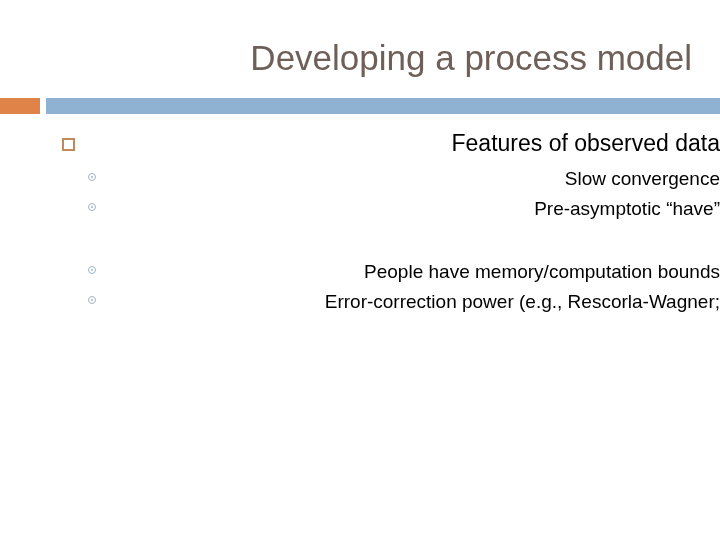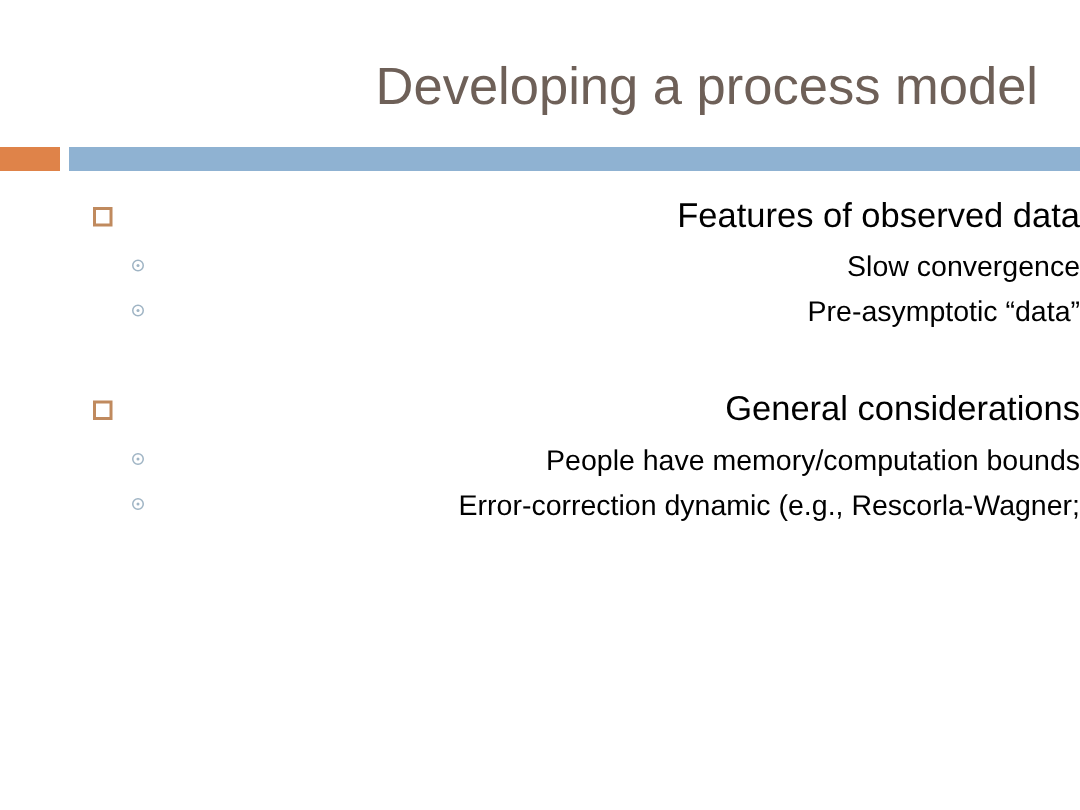--- a/index.html
+++ b/index.html
@@ -141,36 +141,32 @@
         <span class="bullet-sq"></span>
         <span>Features of observed data</span>
       </div>
       <div class="l2-list">
         <div class="l2">
           <span class="bullet-ring"></span>
           <span>Slow convergence</span>
         </div>
         <div class="l2">
           <span class="bullet-ring"></span>
-          <span>Pre-asymptotic “data”</span>
+          <span>Pre-asymptotic “have”</span>
         </div>
       </div>
     </div>
 
     <div class="group">
-      <div class="l1">
-        <span class="bullet-sq"></span>
-        <span>General considerations</span>
-      </div>
       <div class="l2-list">
         <div class="l2">
           <span class="bullet-ring"></span>
           <span>People have memory/computation bounds</span>
         </div>
         <div class="l2">
           <span class="bullet-ring"></span>
-          <span class="wrap2">Error-correction dynamic (e.g., Rescorla-Wagner;</span>
+          <span class="wrap2">Error-correction power (e.g., Rescorla-Wagner;</span>
         </div>
       </div>
     </div>
 
   </div>
 </div>
 
 </body></html>

